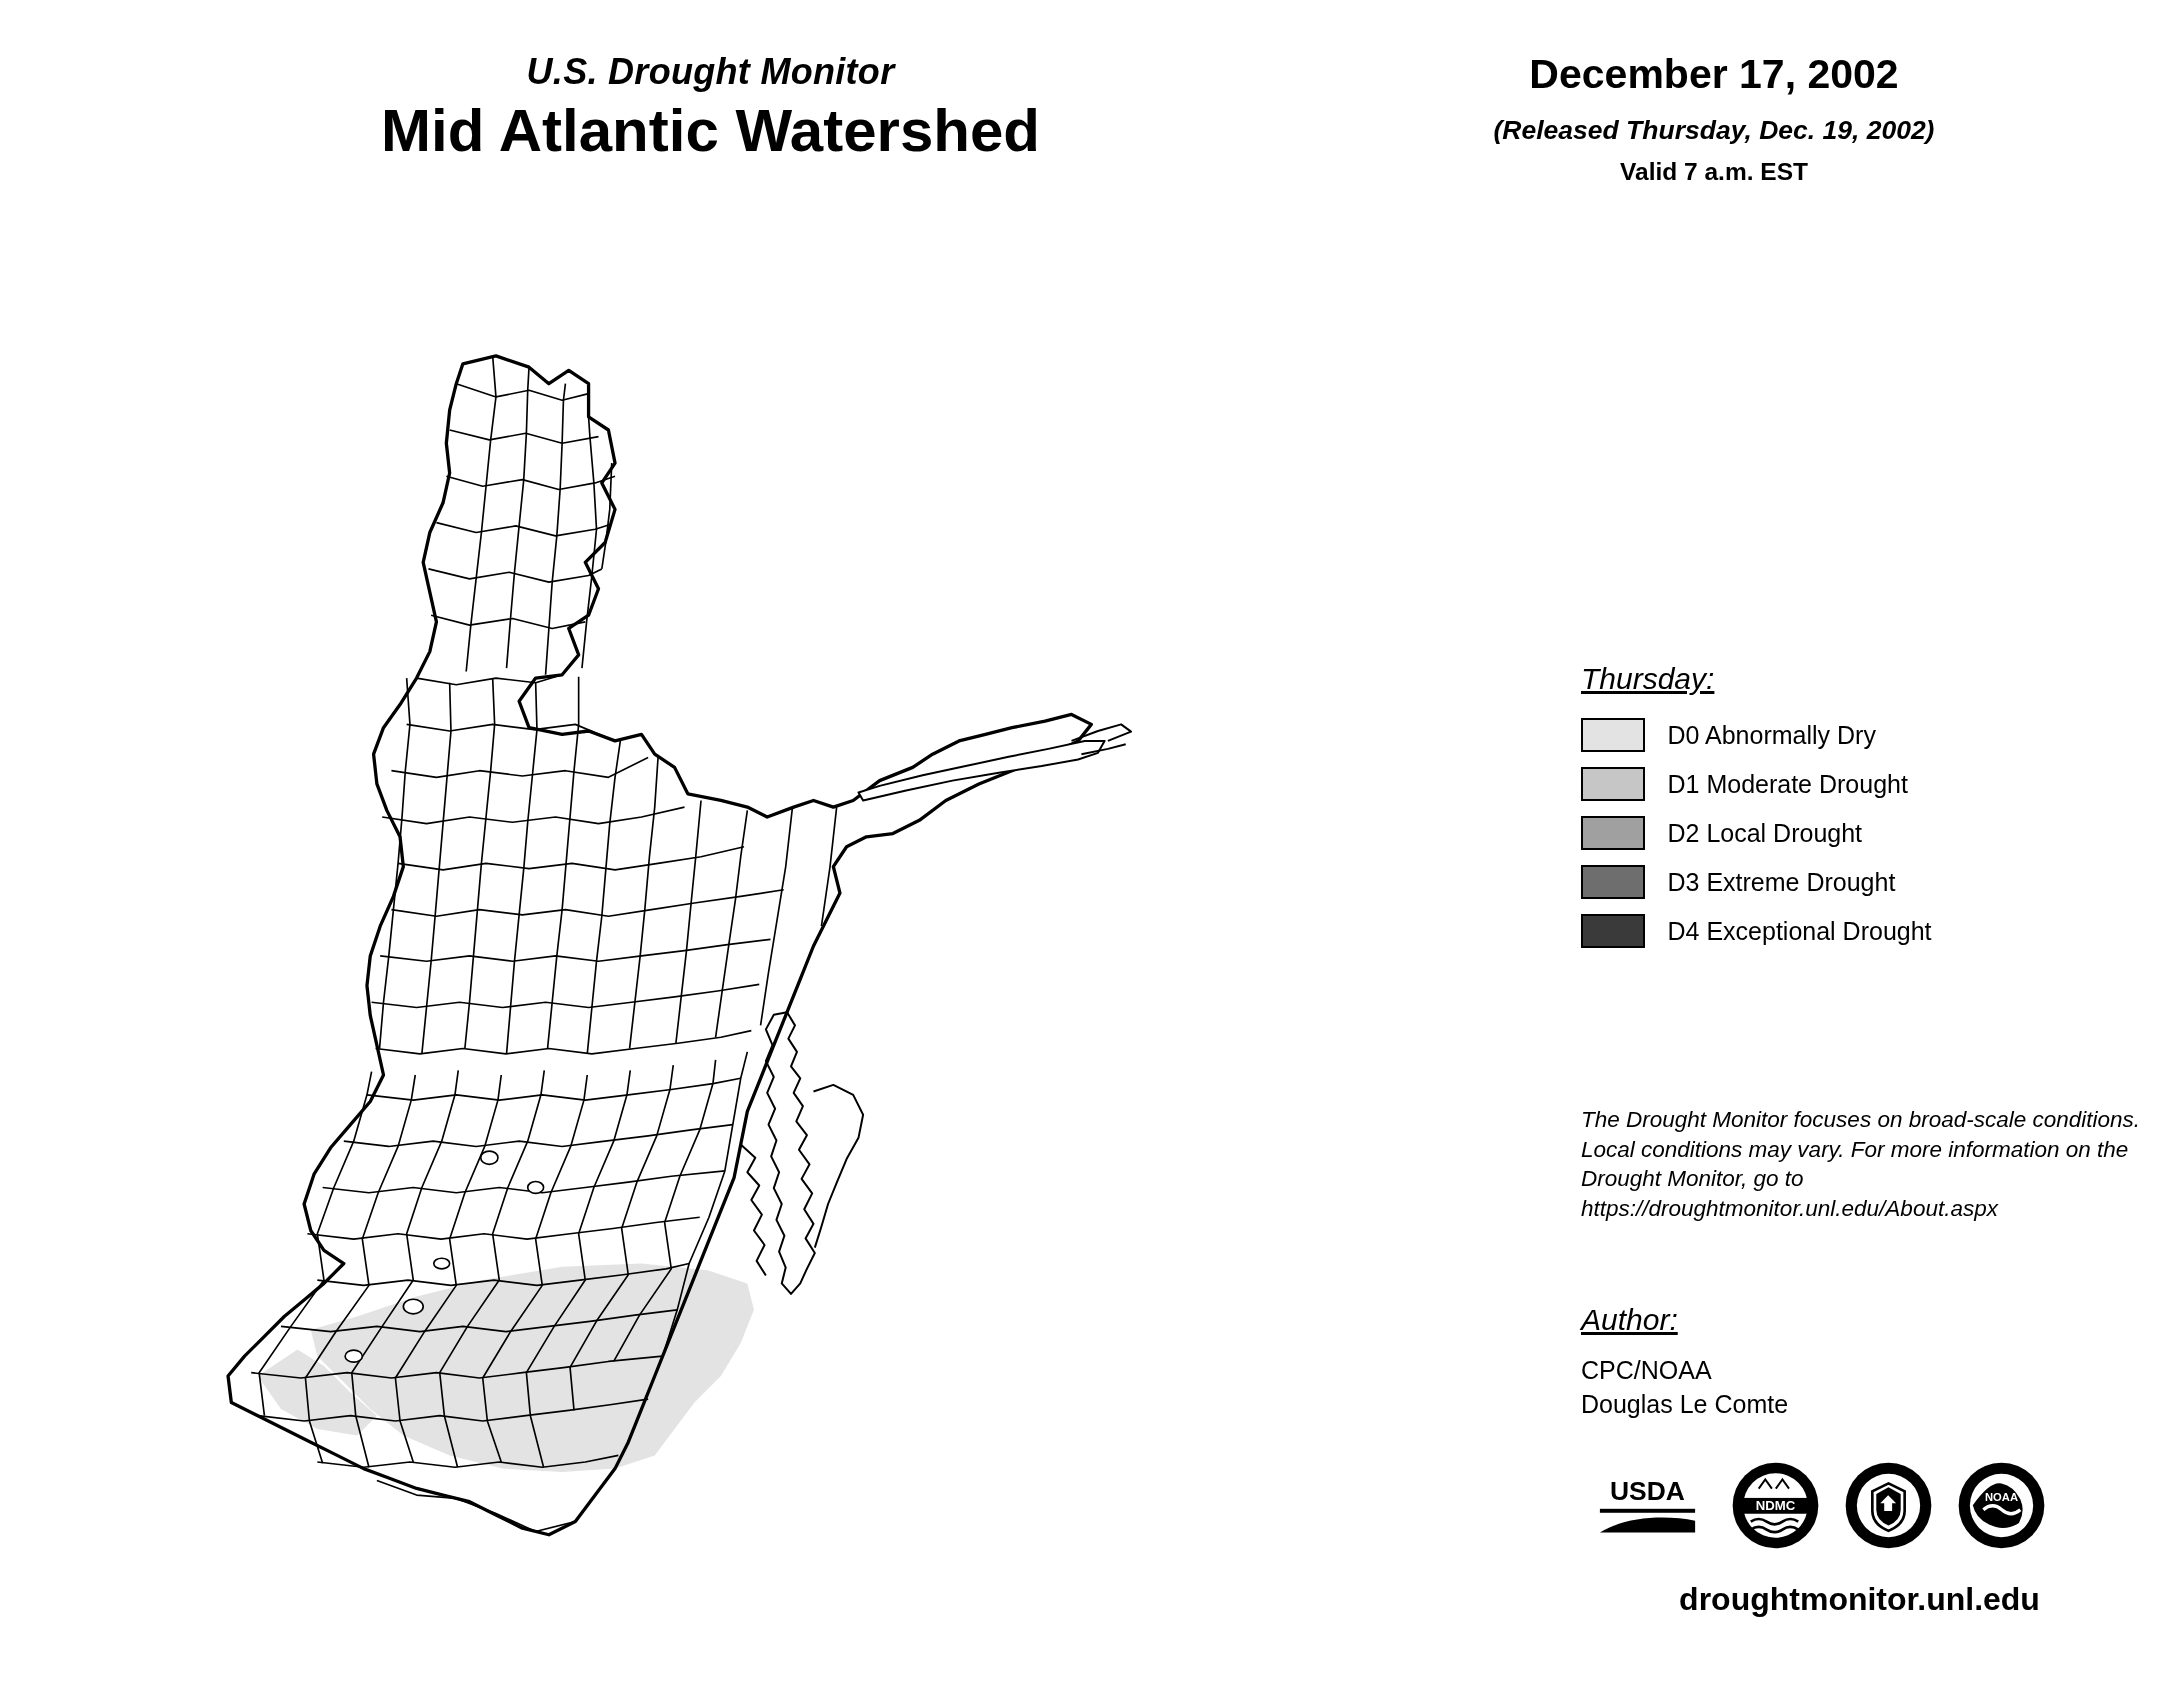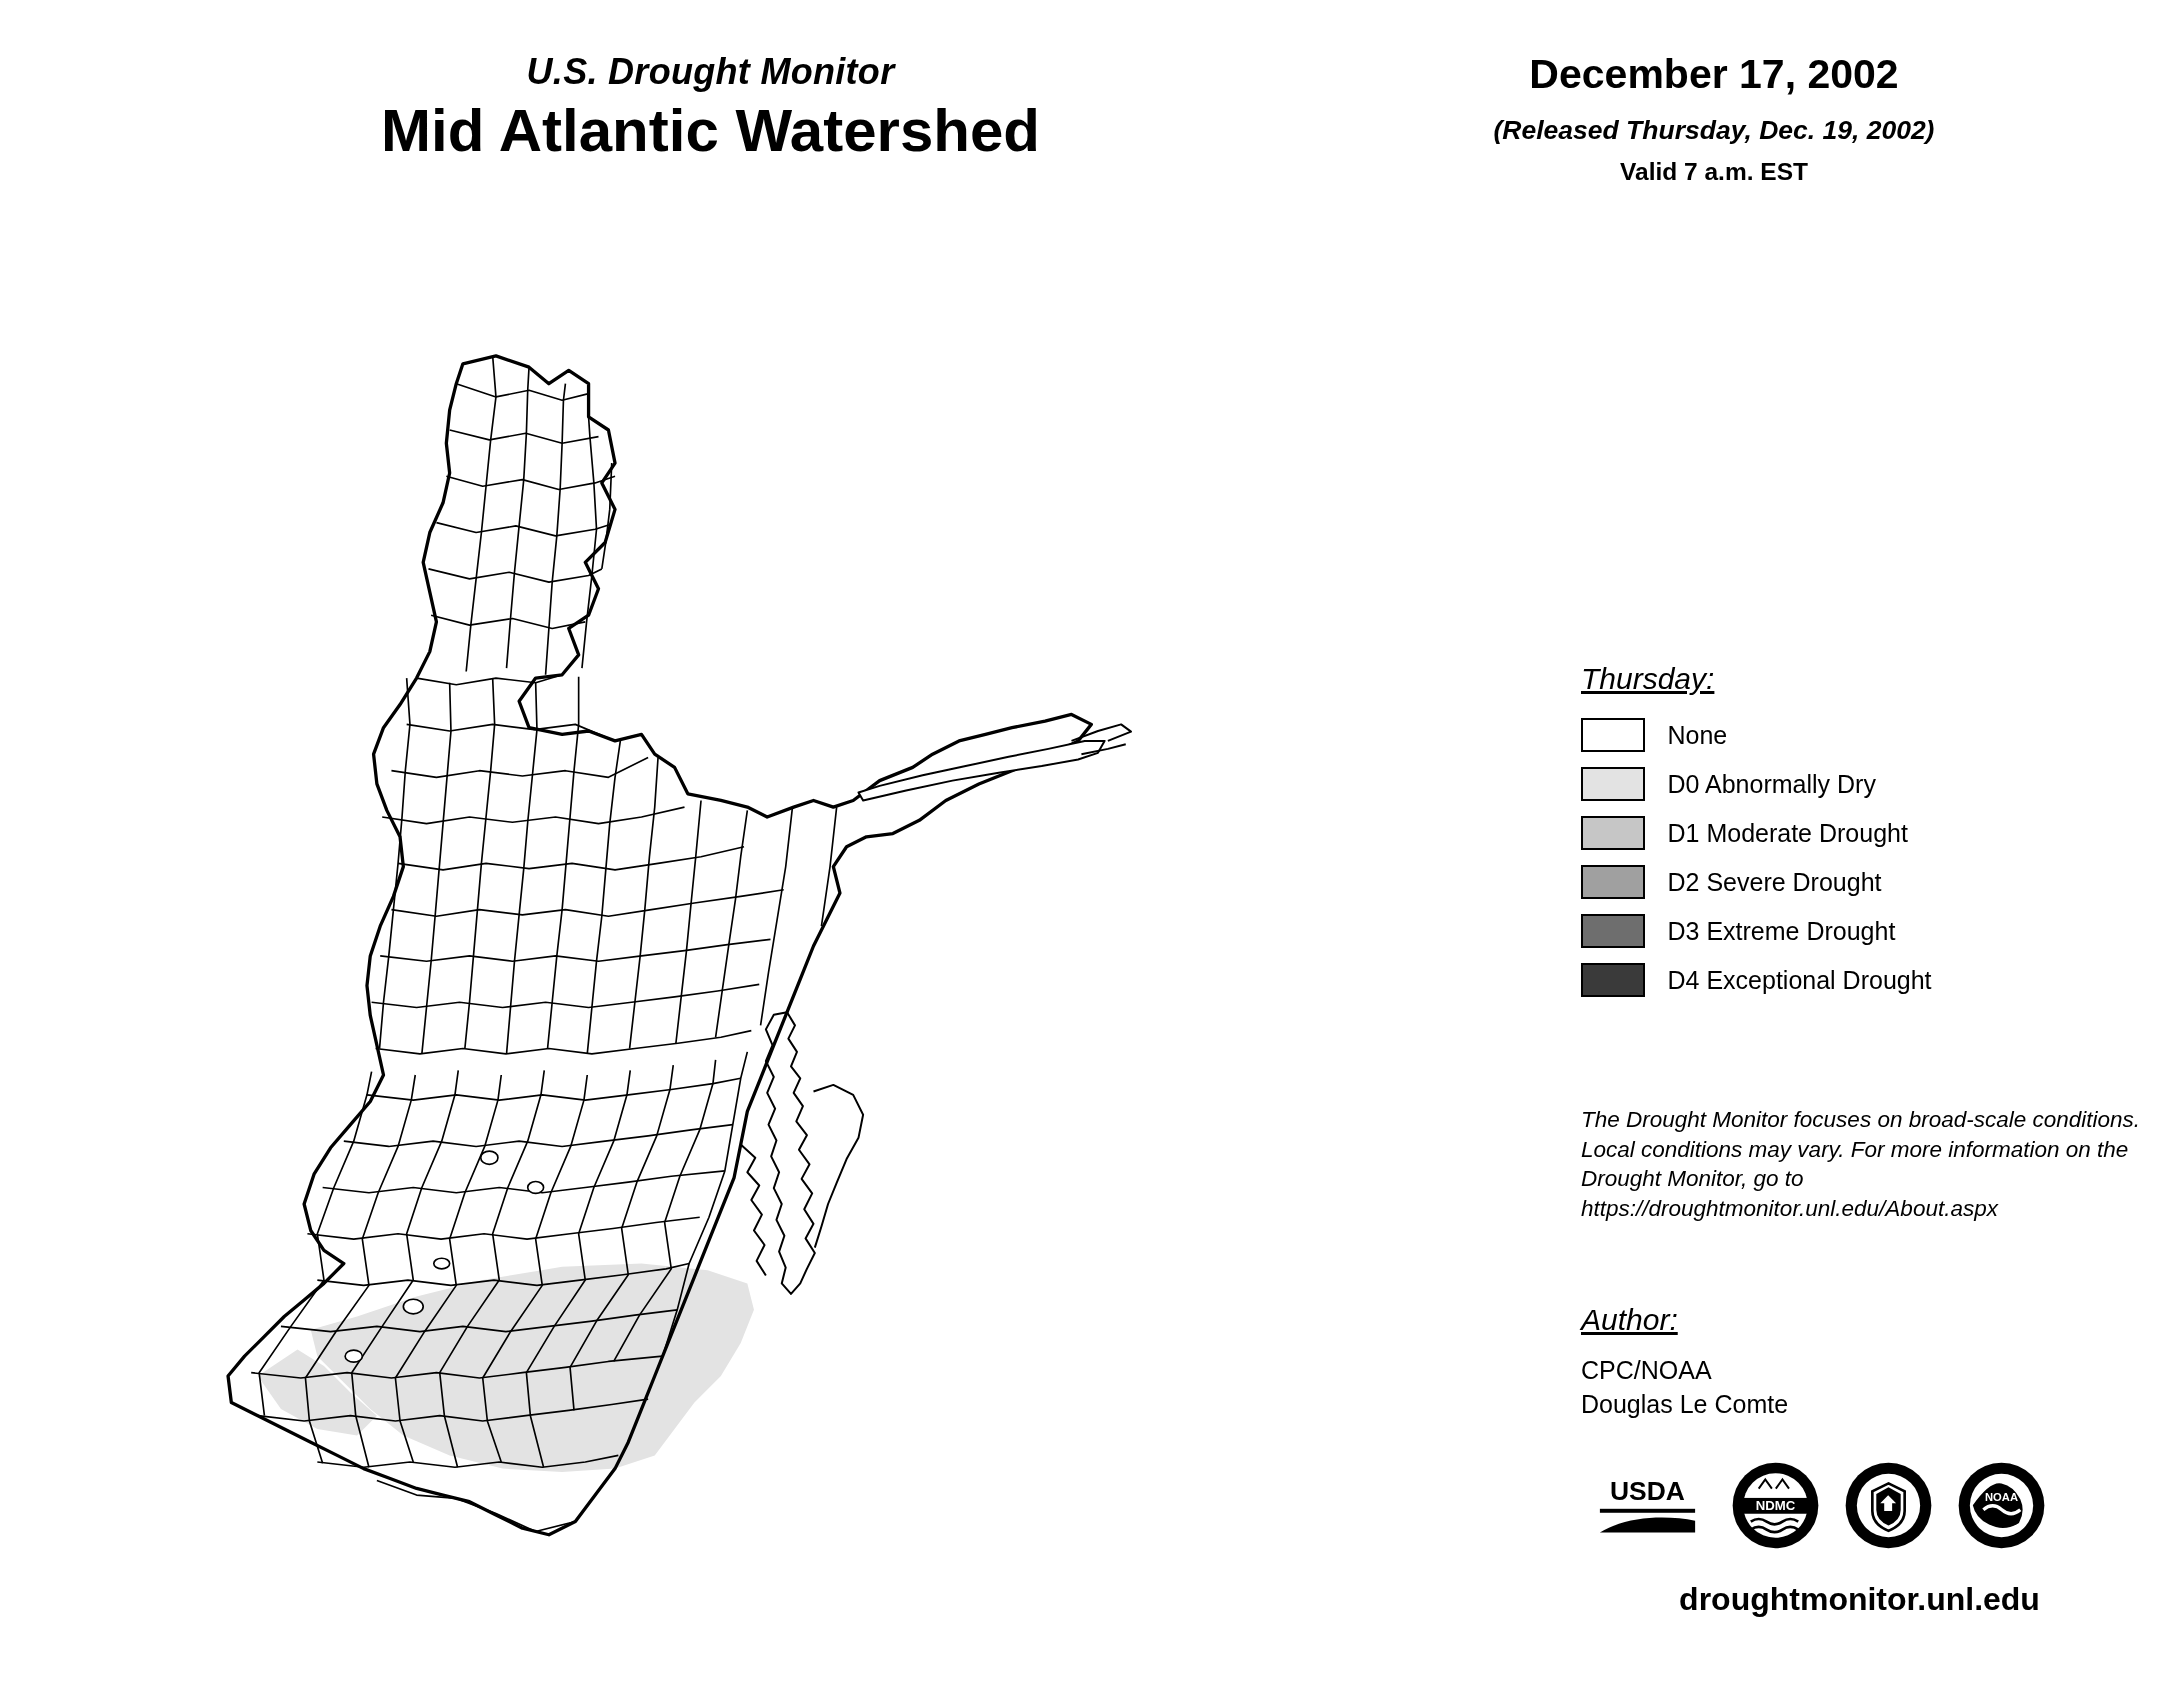--- a/index.html
+++ b/index.html
@@ -283,34 +283,30 @@
         <ellipse cx="480" cy="1275" rx="12" ry="9"></ellipse>
       </g>
     </g>
   </svg>
 </div>
 
 <div id="legend-panel">
   <div id="legend-heading">Thursday:</div>
 
   <div class="legend-row">
-    <div class="legend-swatch" style="background:#ffffff"></div>
-    <div class="legend-label">None</div>
-  </div>
-  <div class="legend-row">
     <div class="legend-swatch" style="background:#e3e3e3"></div>
     <div class="legend-label">D0 Abnormally Dry</div>
   </div>
   <div class="legend-row">
     <div class="legend-swatch" style="background:#c6c6c6"></div>
     <div class="legend-label">D1 Moderate Drought</div>
   </div>
   <div class="legend-row">
     <div class="legend-swatch" style="background:#a0a0a0"></div>
-    <div class="legend-label">D2 Severe Drought</div>
+    <div class="legend-label">D2 Local Drought</div>
   </div>
   <div class="legend-row">
     <div class="legend-swatch" style="background:#6e6e6e"></div>
     <div class="legend-label">D3 Extreme Drought</div>
   </div>
   <div class="legend-row">
     <div class="legend-swatch" style="background:#3a3a3a"></div>
     <div class="legend-label">D4 Exceptional Drought</div>
   </div>
 </div>

